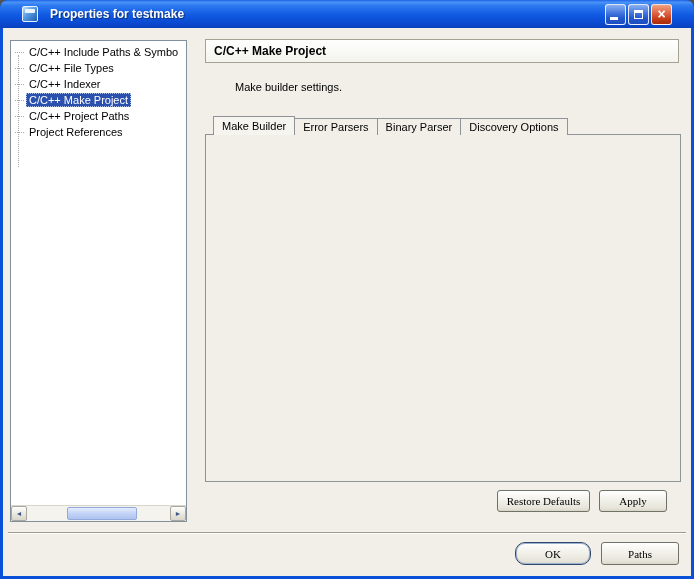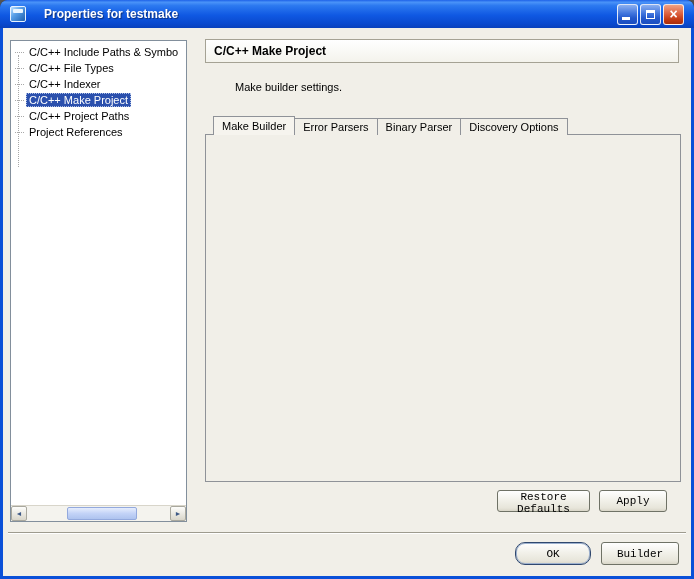--- a/index.html
+++ b/index.html
@@ -8,21 +8,21 @@
     position:relative; width:694px; height:579px;
     font-family:"Liberation Sans", sans-serif; font-size:11px; color:#000;
     background:#0a50d8; border-radius:8px 8px 0 0; overflow:hidden;
     box-shadow:2px 2px 6px rgba(0,0,0,.4);
   }
   
   .titlebar {
     position:absolute; top:0; left:0; right:0; height:28px;
     border-radius:7px 7px 0 0;
     background:linear-gradient(180deg,#1e62e8 0%,#4a93f8 8%,#2c79f0 20%,#0f58e2 55%,#0a49ce 85%,#0941bc 100%);
-    display:flex; align-items:center; padding:0 10px; gap:18px;
+    display:flex; align-items:center; padding:0 22px; gap:12px;
   }
   .title-icon {
     width:16px; height:16px; flex:0 0 16px;
     background:linear-gradient(135deg,#bfe2ff 0%,#5aa0e8 40%,#1d5fae 100%);
     border:1px solid #e8f2ff; border-radius:2px; position:relative;
   }
   .title-icon::after {
     content:""; position:absolute; left:2px; top:2px; width:10px; height:4px;
     background:#eaf5ff; border-radius:1px;
   }
@@ -126,21 +126,21 @@
   
   .xp-input {
     border:1px solid #7f9db9; background:#fff; height:20px;
     font-family:"Liberation Sans", sans-serif; font-size:11px; padding:0 4px; color:#000;
   }
   .xp-input:disabled, .xp-input.disabled {
     background:#f1efe8; color:#9a998f; -webkit-text-fill-color:#9a998f;
   }
   
   .xp-btn {
-    font-family:Liberation Mono, monospace; font-size:11px;
+    font-family:Liberation Serif, serif; font-size:11px;
     background:linear-gradient(180deg,#ffffff 0%,#f2f1ea 45%,#e7e5da 85%,#d9d6c8 100%);
     border:1px solid #6f7266; border-radius:3px; height:22px; cursor:default;
   }
   .xp-btn.default { border-color:#30486e; box-shadow:0 0 0 1px #9db1cf inset;border-radius:10px; }
   .note-bold { font-weight:bold; }
   .separator {
     position:absolute; left:5px; right:5px; top:504px; height:2px;
     border-top:1px solid #9e9b8e; border-bottom:1px solid #ffffff;
   }
 </style>
@@ -255,16 +255,16 @@
       <input class="xp-input abs" style="left: 97px; top: 16px; width: 278px;" value="">
       <button class="xp-btn abs" style="left:381px; top:15px; width:62px;">Browse...</button>
     </div>
 
     <button class="xp-btn abs" style="position:absolute; left:494px; top:462px; width:93px;">Restore Defaults</button>
     <button class="xp-btn abs" style="position:absolute; left:596px; top:462px; width:68px;">Apply</button>
 
     <div class="separator"></div>
 
     <button class="xp-btn default" style="position:absolute; left:512px; top:514px; width:76px; height:23px;">OK</button>
-    <button class="xp-btn" style="position:absolute; left:598px; top:514px; width:78px; height:23px;">Builder</button>
+    <button class="xp-btn" style="position:absolute; left:598px; top:514px; width:78px; height:23px;">Paths</button>
 
   </div>
 </div>
 
 </body></html>

